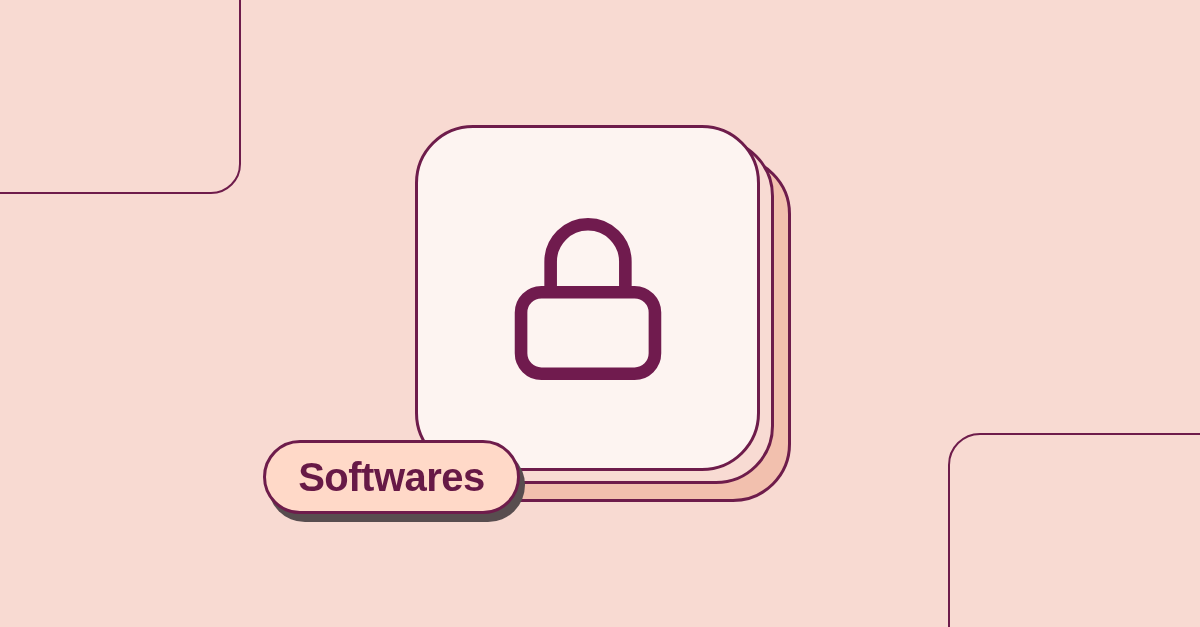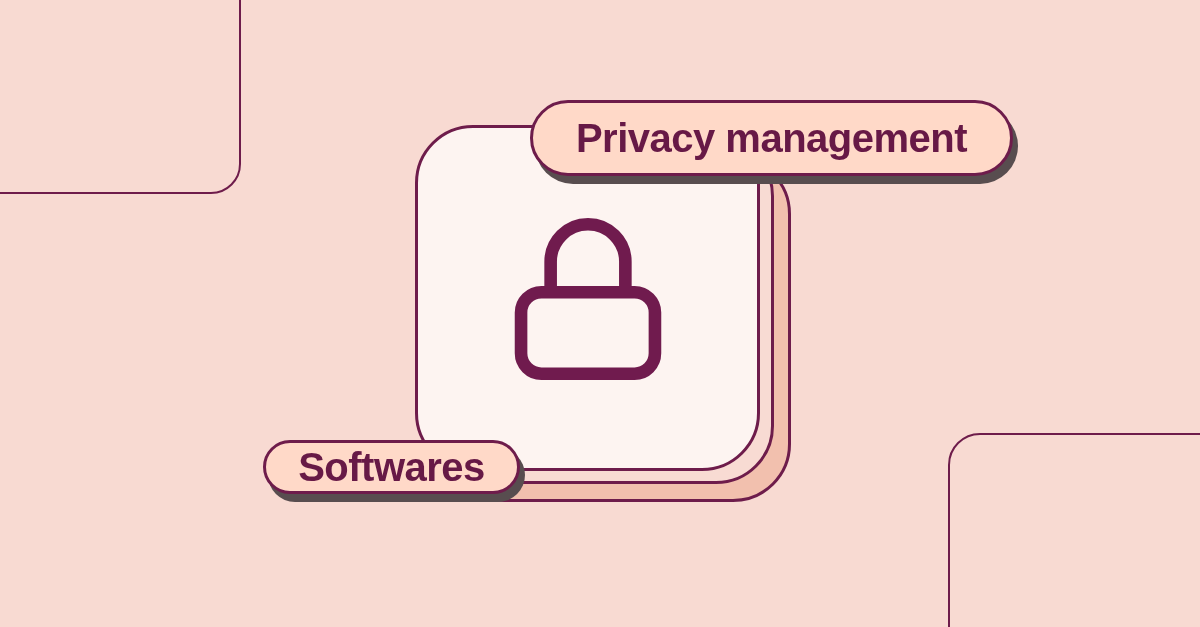--- a/index.html
+++ b/index.html
@@ -102,42 +102,39 @@
   .pill.privacy {
     left: 530px;
     top: 100px;
     width: 483px;
     height: 76px;
   }
   .pill.softwares {
     left: 263px;
     top: 440px;
     width: 257px;
-    height: 54px;
+    height: 74px;
   }
 </style>
 </head>
 <body>
 
 <div class="canvas">
 
   <div class="decor-rect top-left"></div>
   <div class="decor-rect bottom-right"></div>
 
   <div class="card back"></div>
   <div class="card middle"></div>
   <div class="card front">
     <svg class="lock-svg" viewBox="0 0 151 168" aria-hidden="true">
 
       <path class="lock-stroke" d="M37 92 V 46 a 38.5 38.5 0 0 1 77 0 V 92"></path>
       <rect class="lock-body" x="6.5" y="77.5" width="138" height="84" rx="21"></rect>
     </svg>
   </div>
 
-  <div class="pill privacy">
-    <span>Privacy management</span>
-  </div>
 
   <div class="pill softwares">
     <span>Softwares</span>
   </div>
 
 </div>
 
 </body></html>

